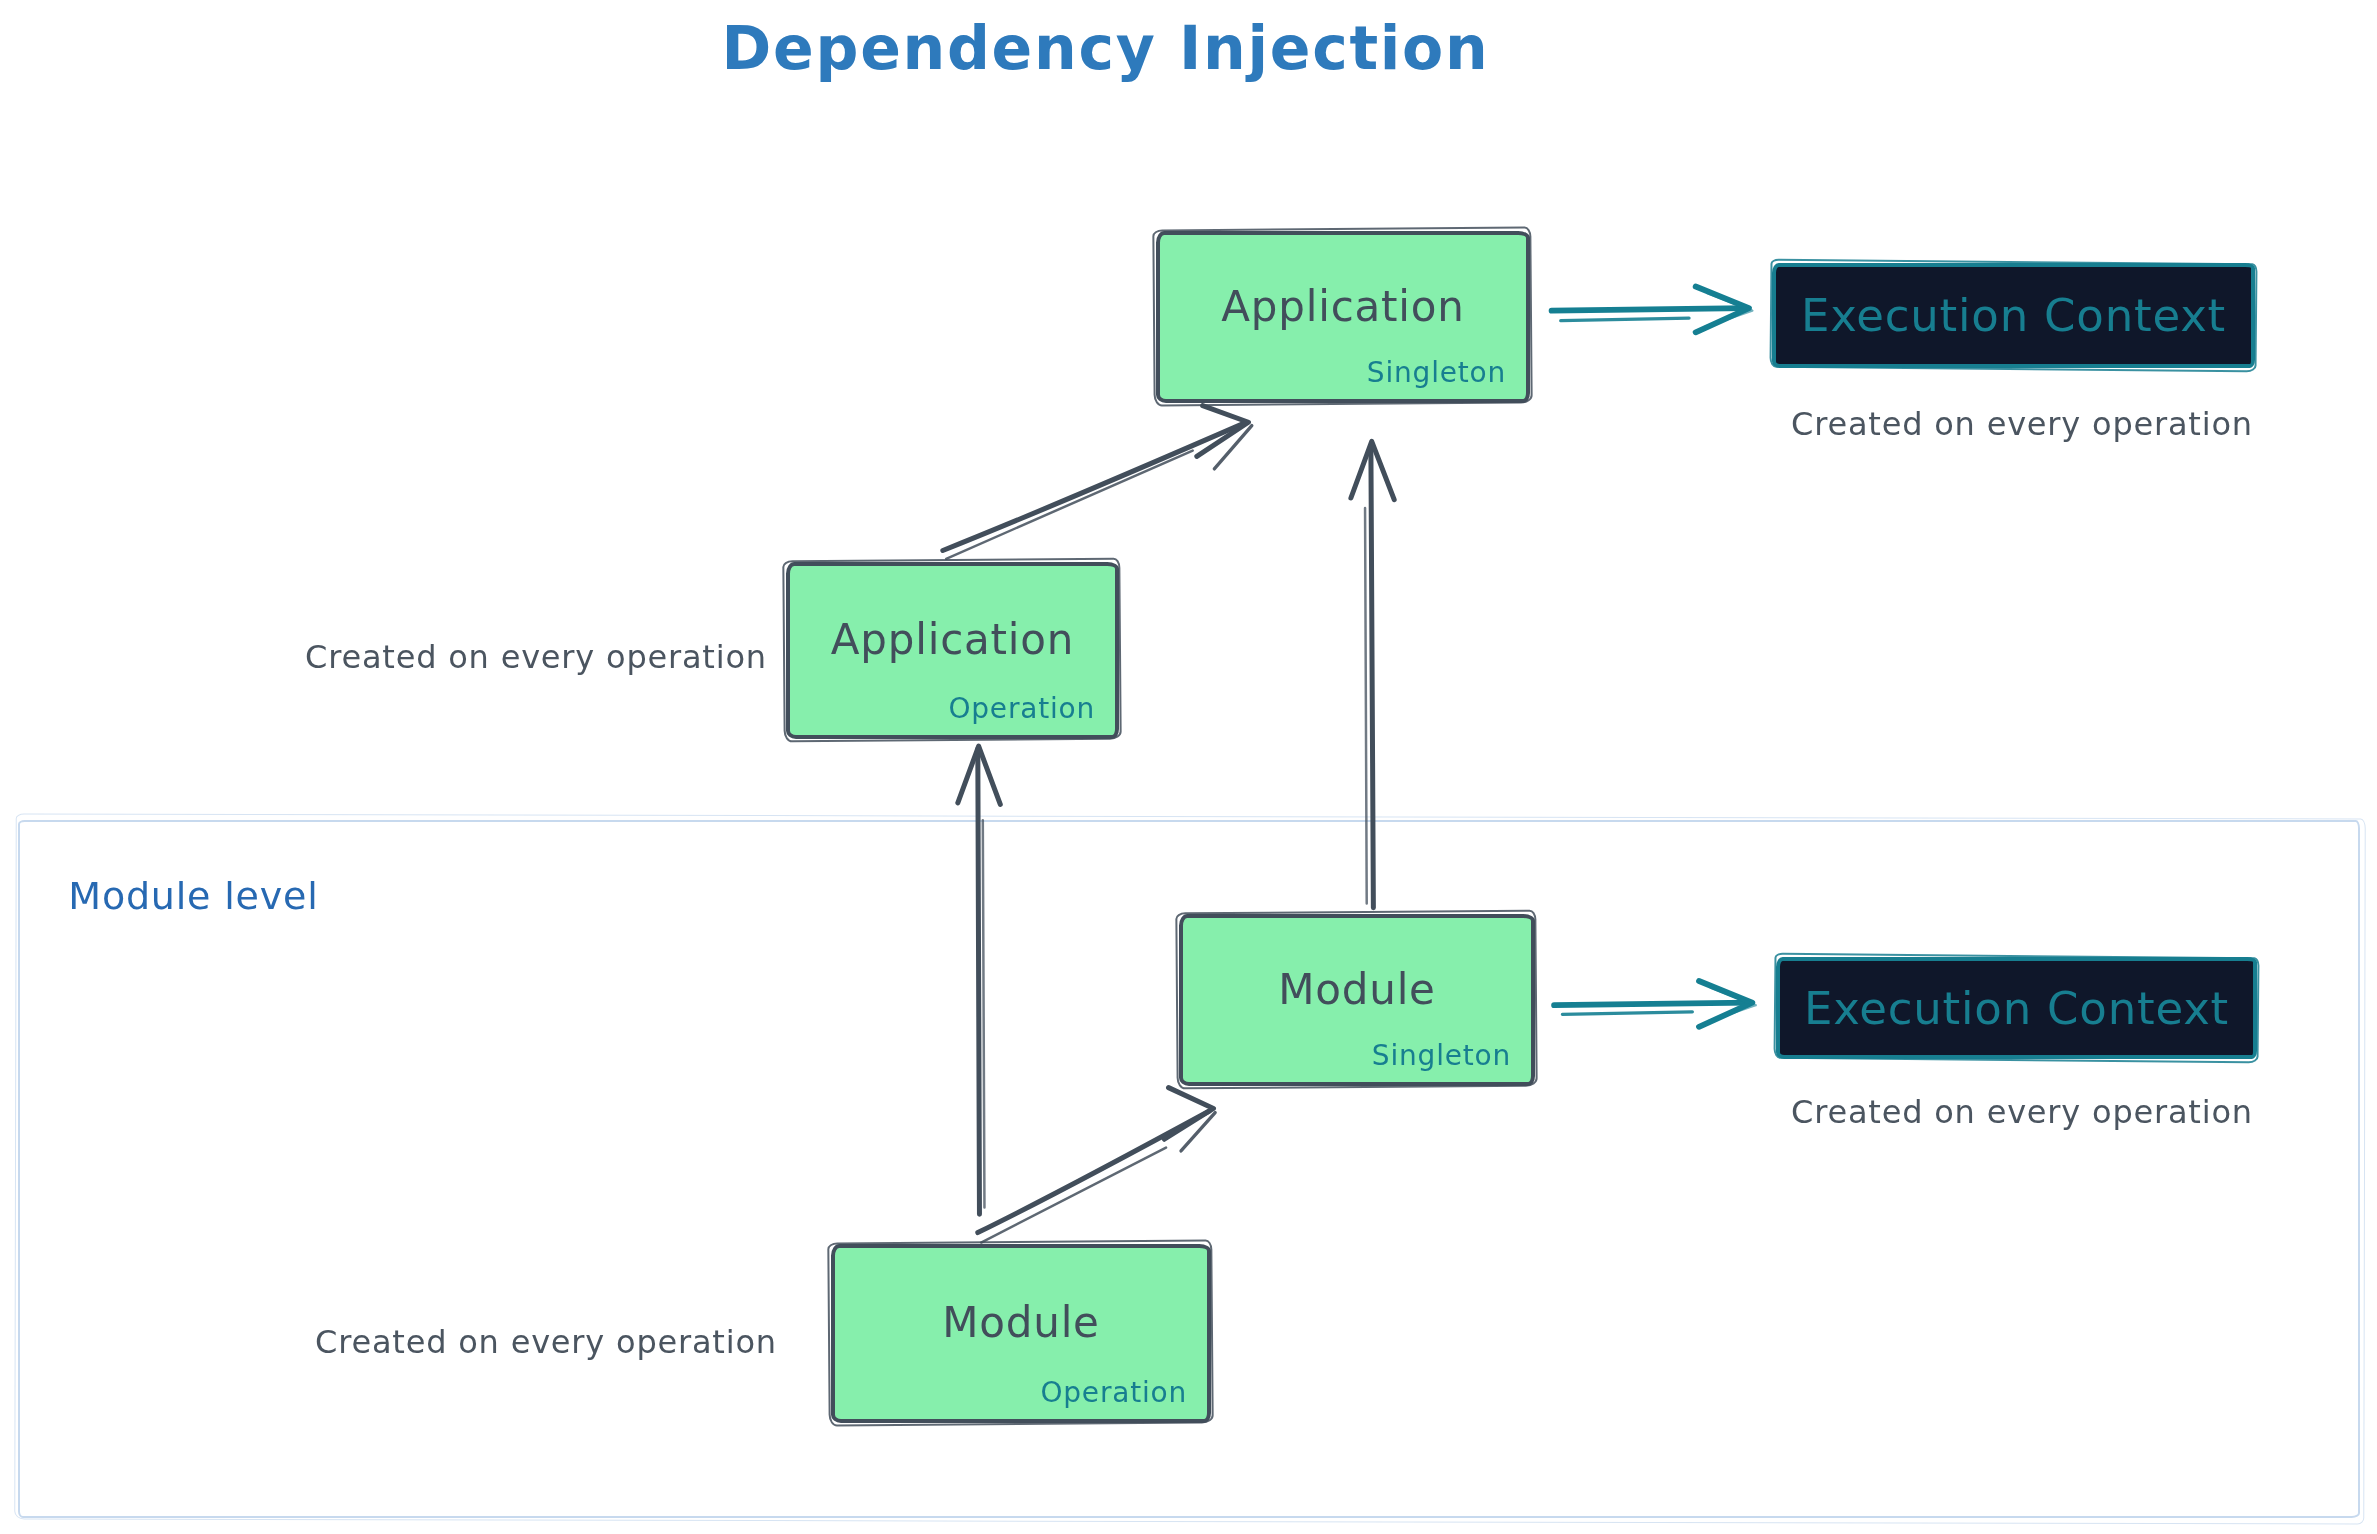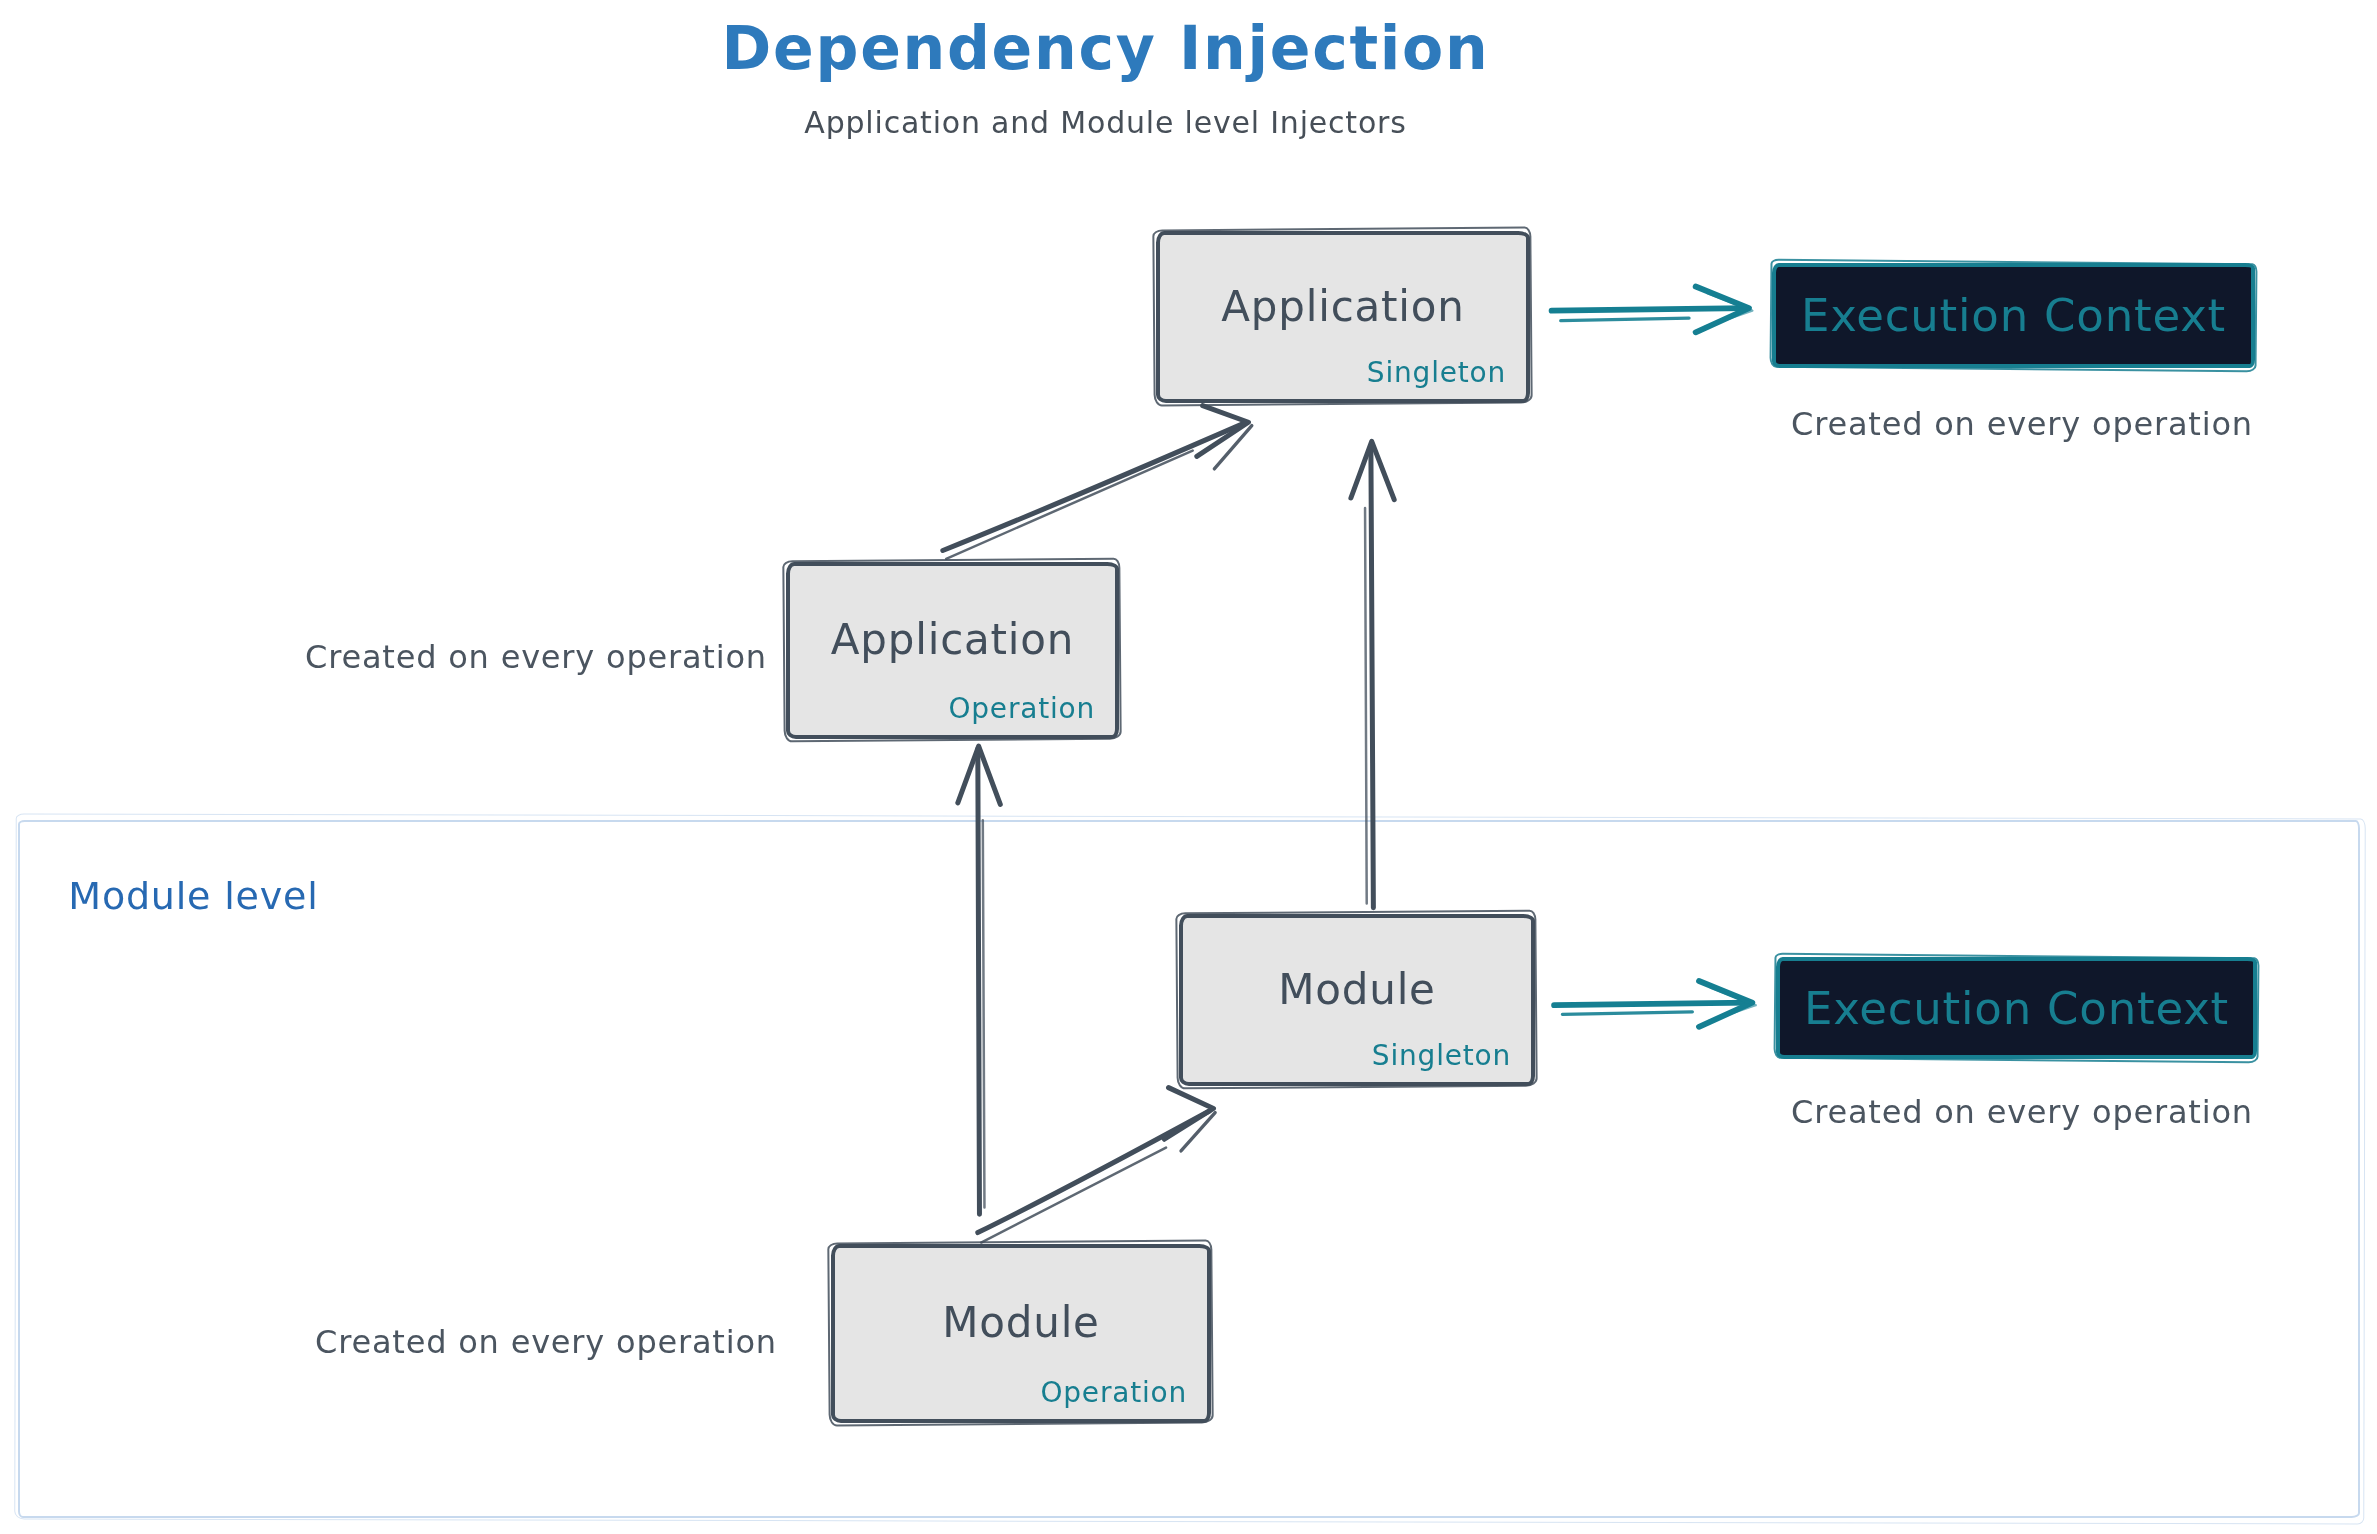--- a/index.html
+++ b/index.html
@@ -45,21 +45,21 @@
   .level-app{top:194px;height:573px;}
   .level-module{top:820px;height:698px;text-align:right;}
   .level-label{
     position:absolute;font-size:38px;color:var(--blue2);letter-spacing:0.8px;
     white-space:nowrap;
   }
   .level-app .level-label{left:48px;top:50px;}
   .level-module .level-label{left:48px;top:52px;}
   
   .node{
-    position:absolute;z-index:3;background:#e5e5e5;
+    position:absolute;z-index:3;background:#86efac;
     border:4.2px solid var(--slate);
     border-radius:8.3px 11.7px 6.7px 10px / 11.7px 6.7px 10px 8.3px;
     display:flex;align-items:center;justify-content:center;
   }
   .node::before{
     content:"";position:absolute;inset:-6.7px;
     border:2.5px solid var(--slate);
     border-radius:10px 6.7px 11.7px 8.3px / 6.7px 10px 8.3px 11.7px;
     transform:rotate(-0.45deg);
     opacity:.85;pointer-events:none;
@@ -107,21 +107,20 @@
   .dark-line{stroke:var(--slate);fill:none;stroke-linecap:round;stroke-linejoin:round;}
   .teal-line{stroke:var(--teal-stroke);fill:none;stroke-linecap:round;stroke-linejoin:round;}
 </style>
 </head>
 <body>
 
 <div id="canvas">
 
   <div class="titles">
     <div class="title">Dependency Injection</div>
-    <div class="subtitle">Application and Module level Injectors</div>
   </div>
 
 
   <section class="level level-module">
     <div class="level-label">Module level</div>
   </section>
 
   <svg class="connectors" width="2377" height="1534" viewBox="0 0 2854 1842" aria-hidden="true">
 
     <g>

